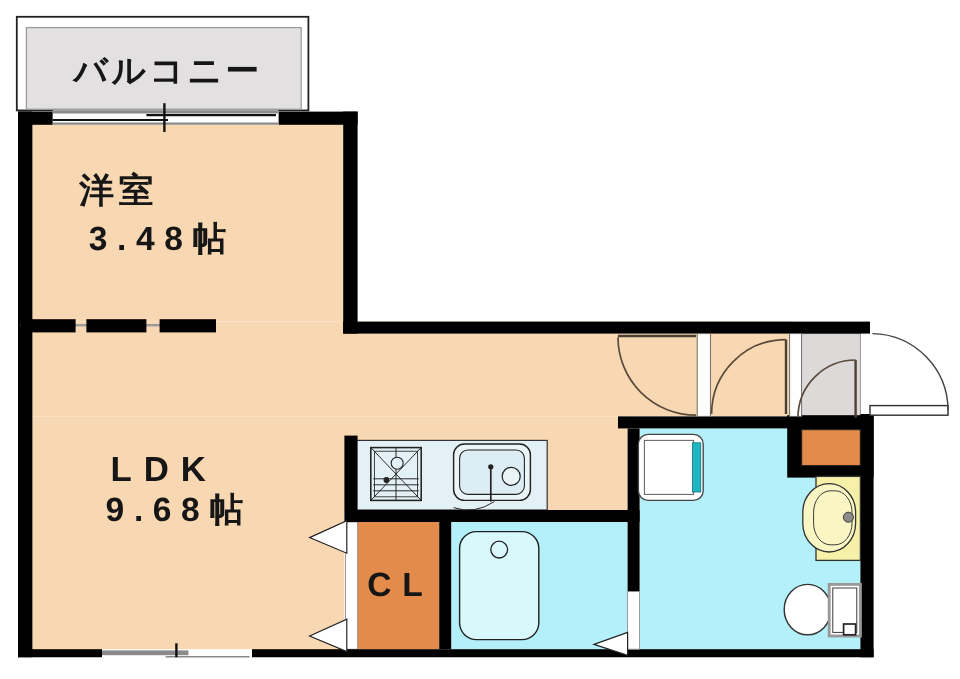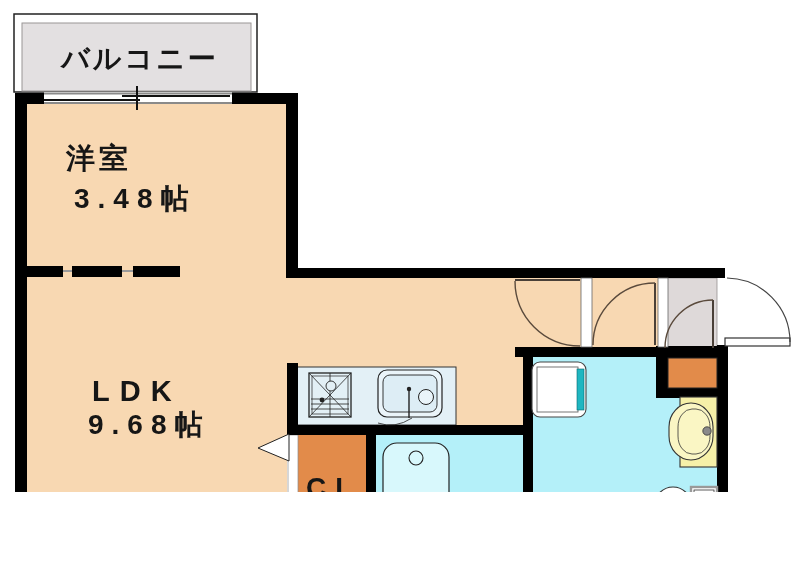--- a/index.html
+++ b/index.html
@@ -1,16 +1,16 @@
 <!DOCTYPE html>
 <html><head>
 <meta charset="utf-8">
 <style>
   html,body{margin:0;padding:0;background:#ffffff;}
-  .stage{position:relative;width:800px;height:492px;background:#fff;overflow:hidden;
+  .stage{position:relative;width:800px;height:548px;background:#fff;overflow:hidden;
          font-family:"Liberation Sans","DejaVu Sans",sans-serif;}
   svg{display:block;}
   text{font-family:"Liberation Sans","DejaVu Sans",sans-serif;fill:#161616;font-weight:600;}
   .room-name{font-size:29px;letter-spacing:4px;}
   .room-size{font-size:28px;letter-spacing:8px;}
   .balcony-label{font-size:28px;letter-spacing:3px;}
   .cl-label{font-size:28px;letter-spacing:9px;}
   .door-arc{fill:none;stroke:#5a4a3c;stroke-width:1.4;}
   .door-leaf{stroke:#4a4038;stroke-width:2;}
   .thin{stroke:#222;stroke-width:0.8;fill:none;}

